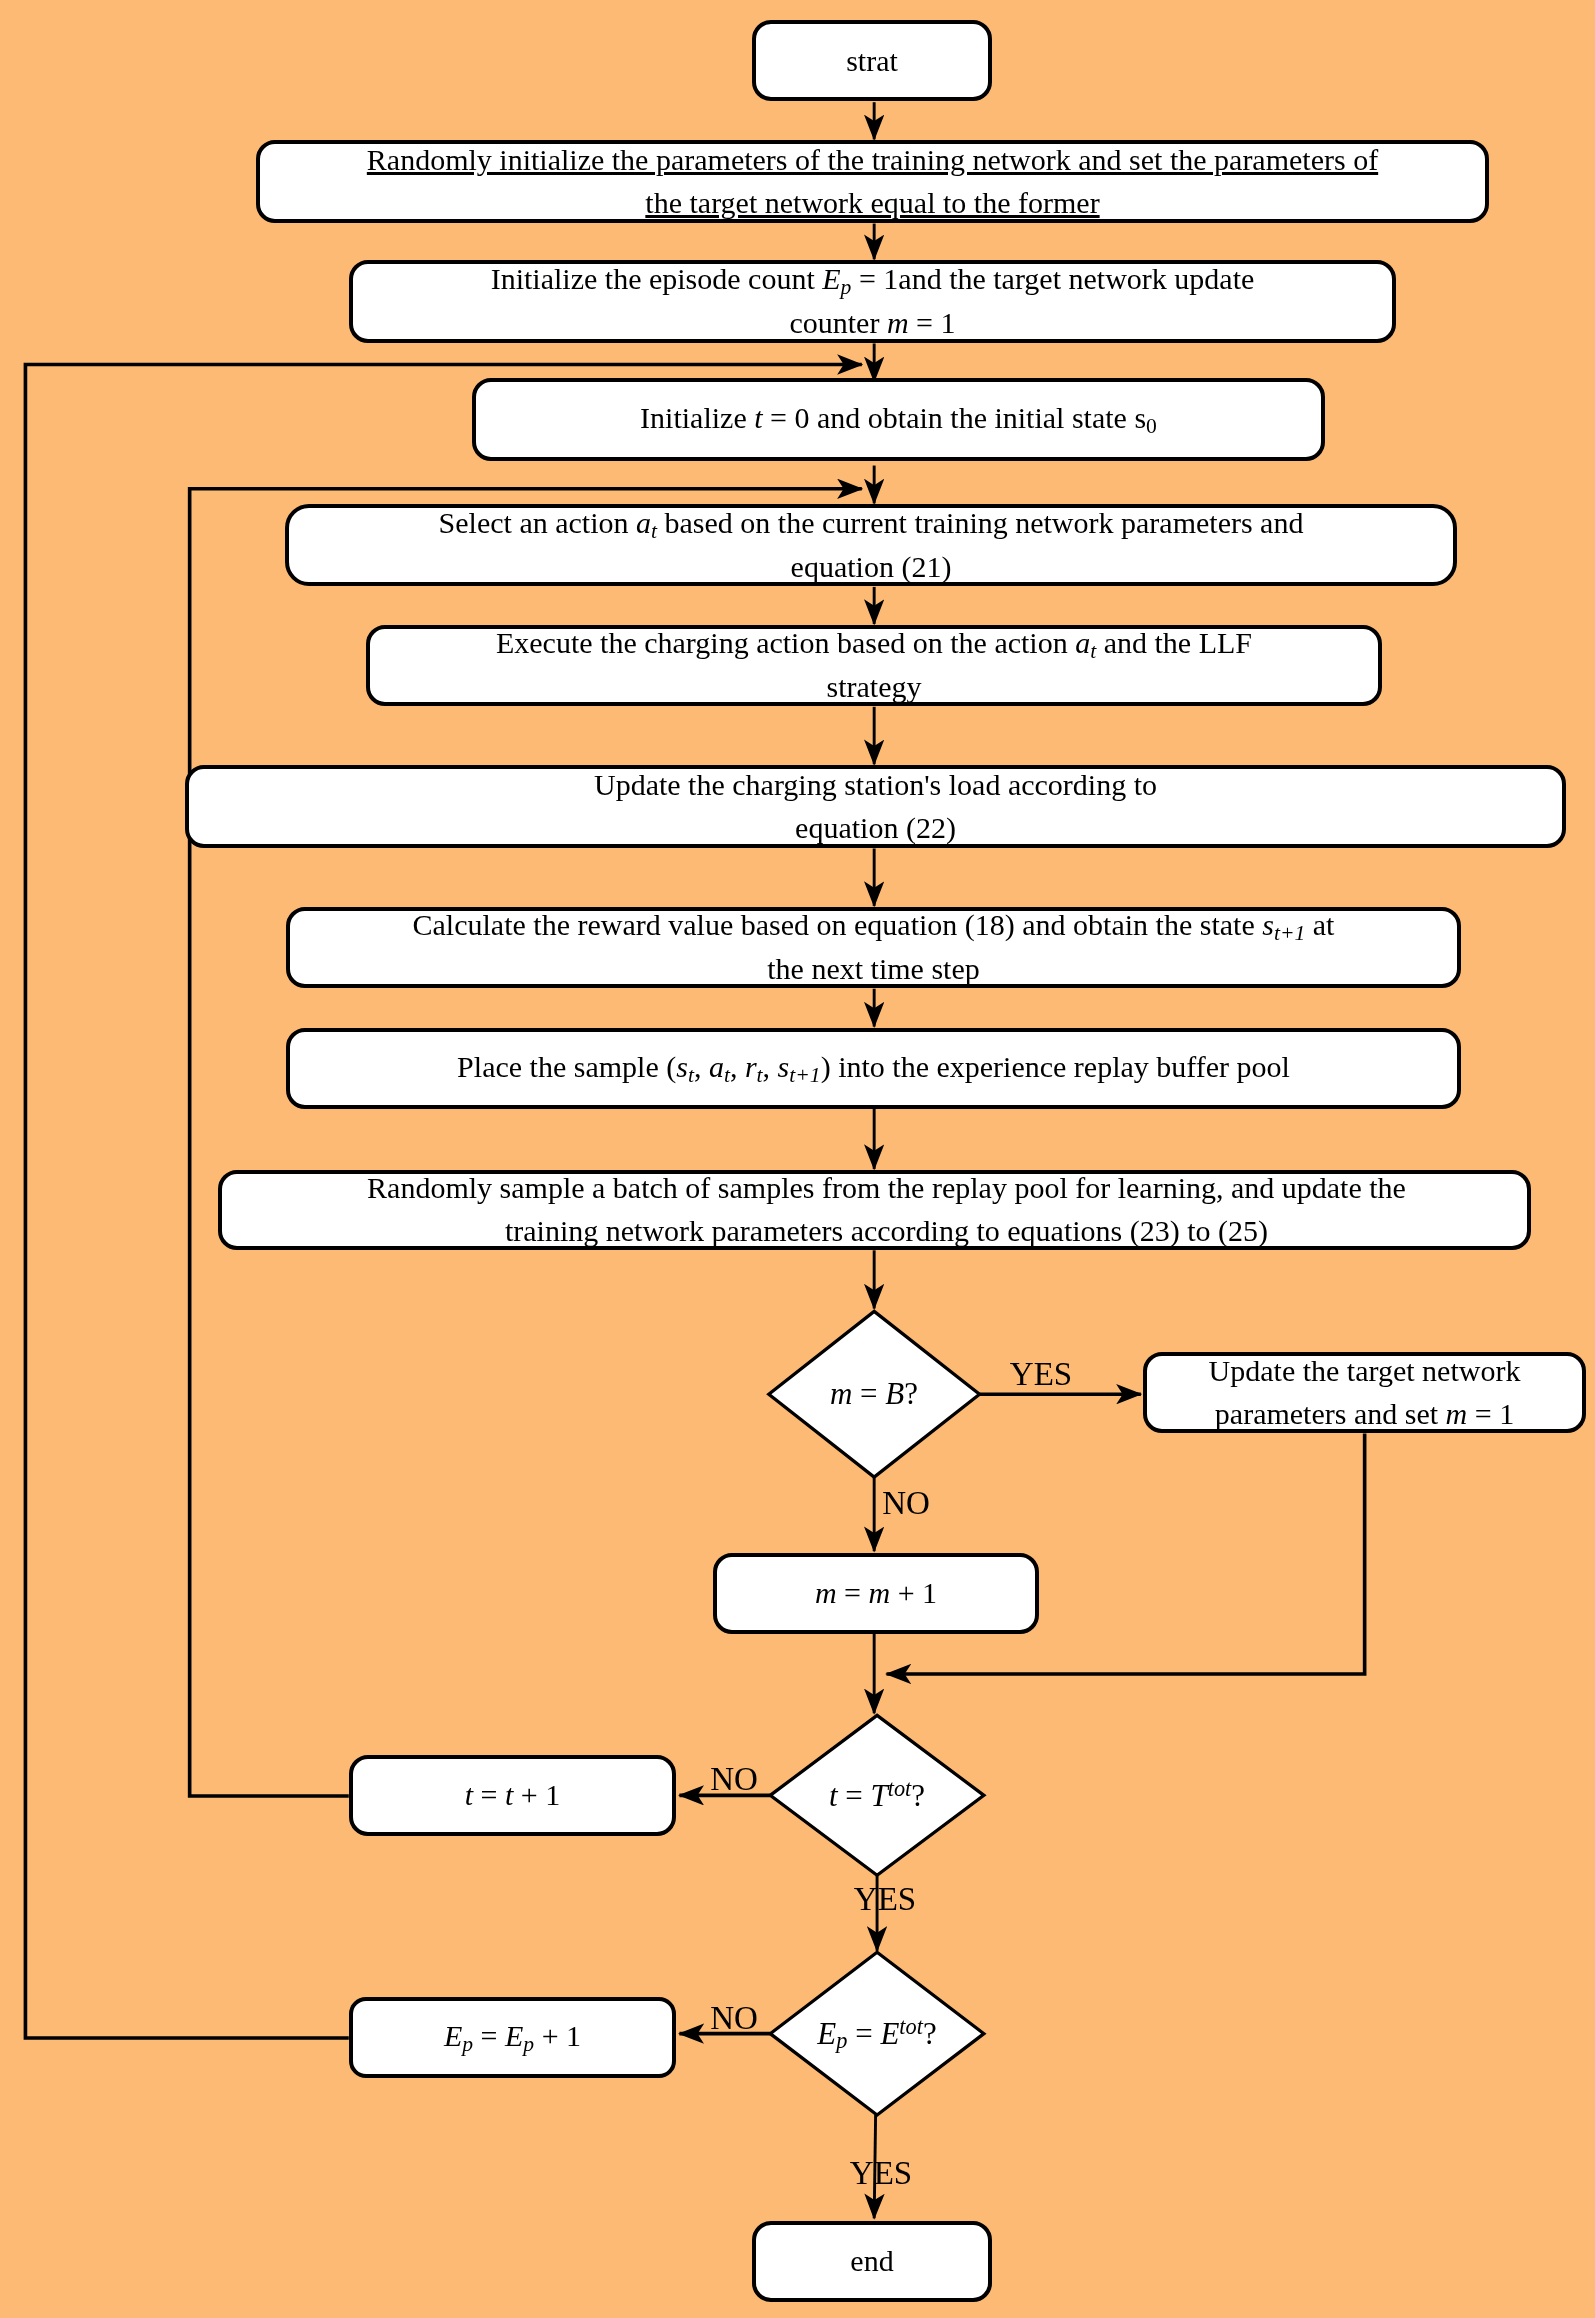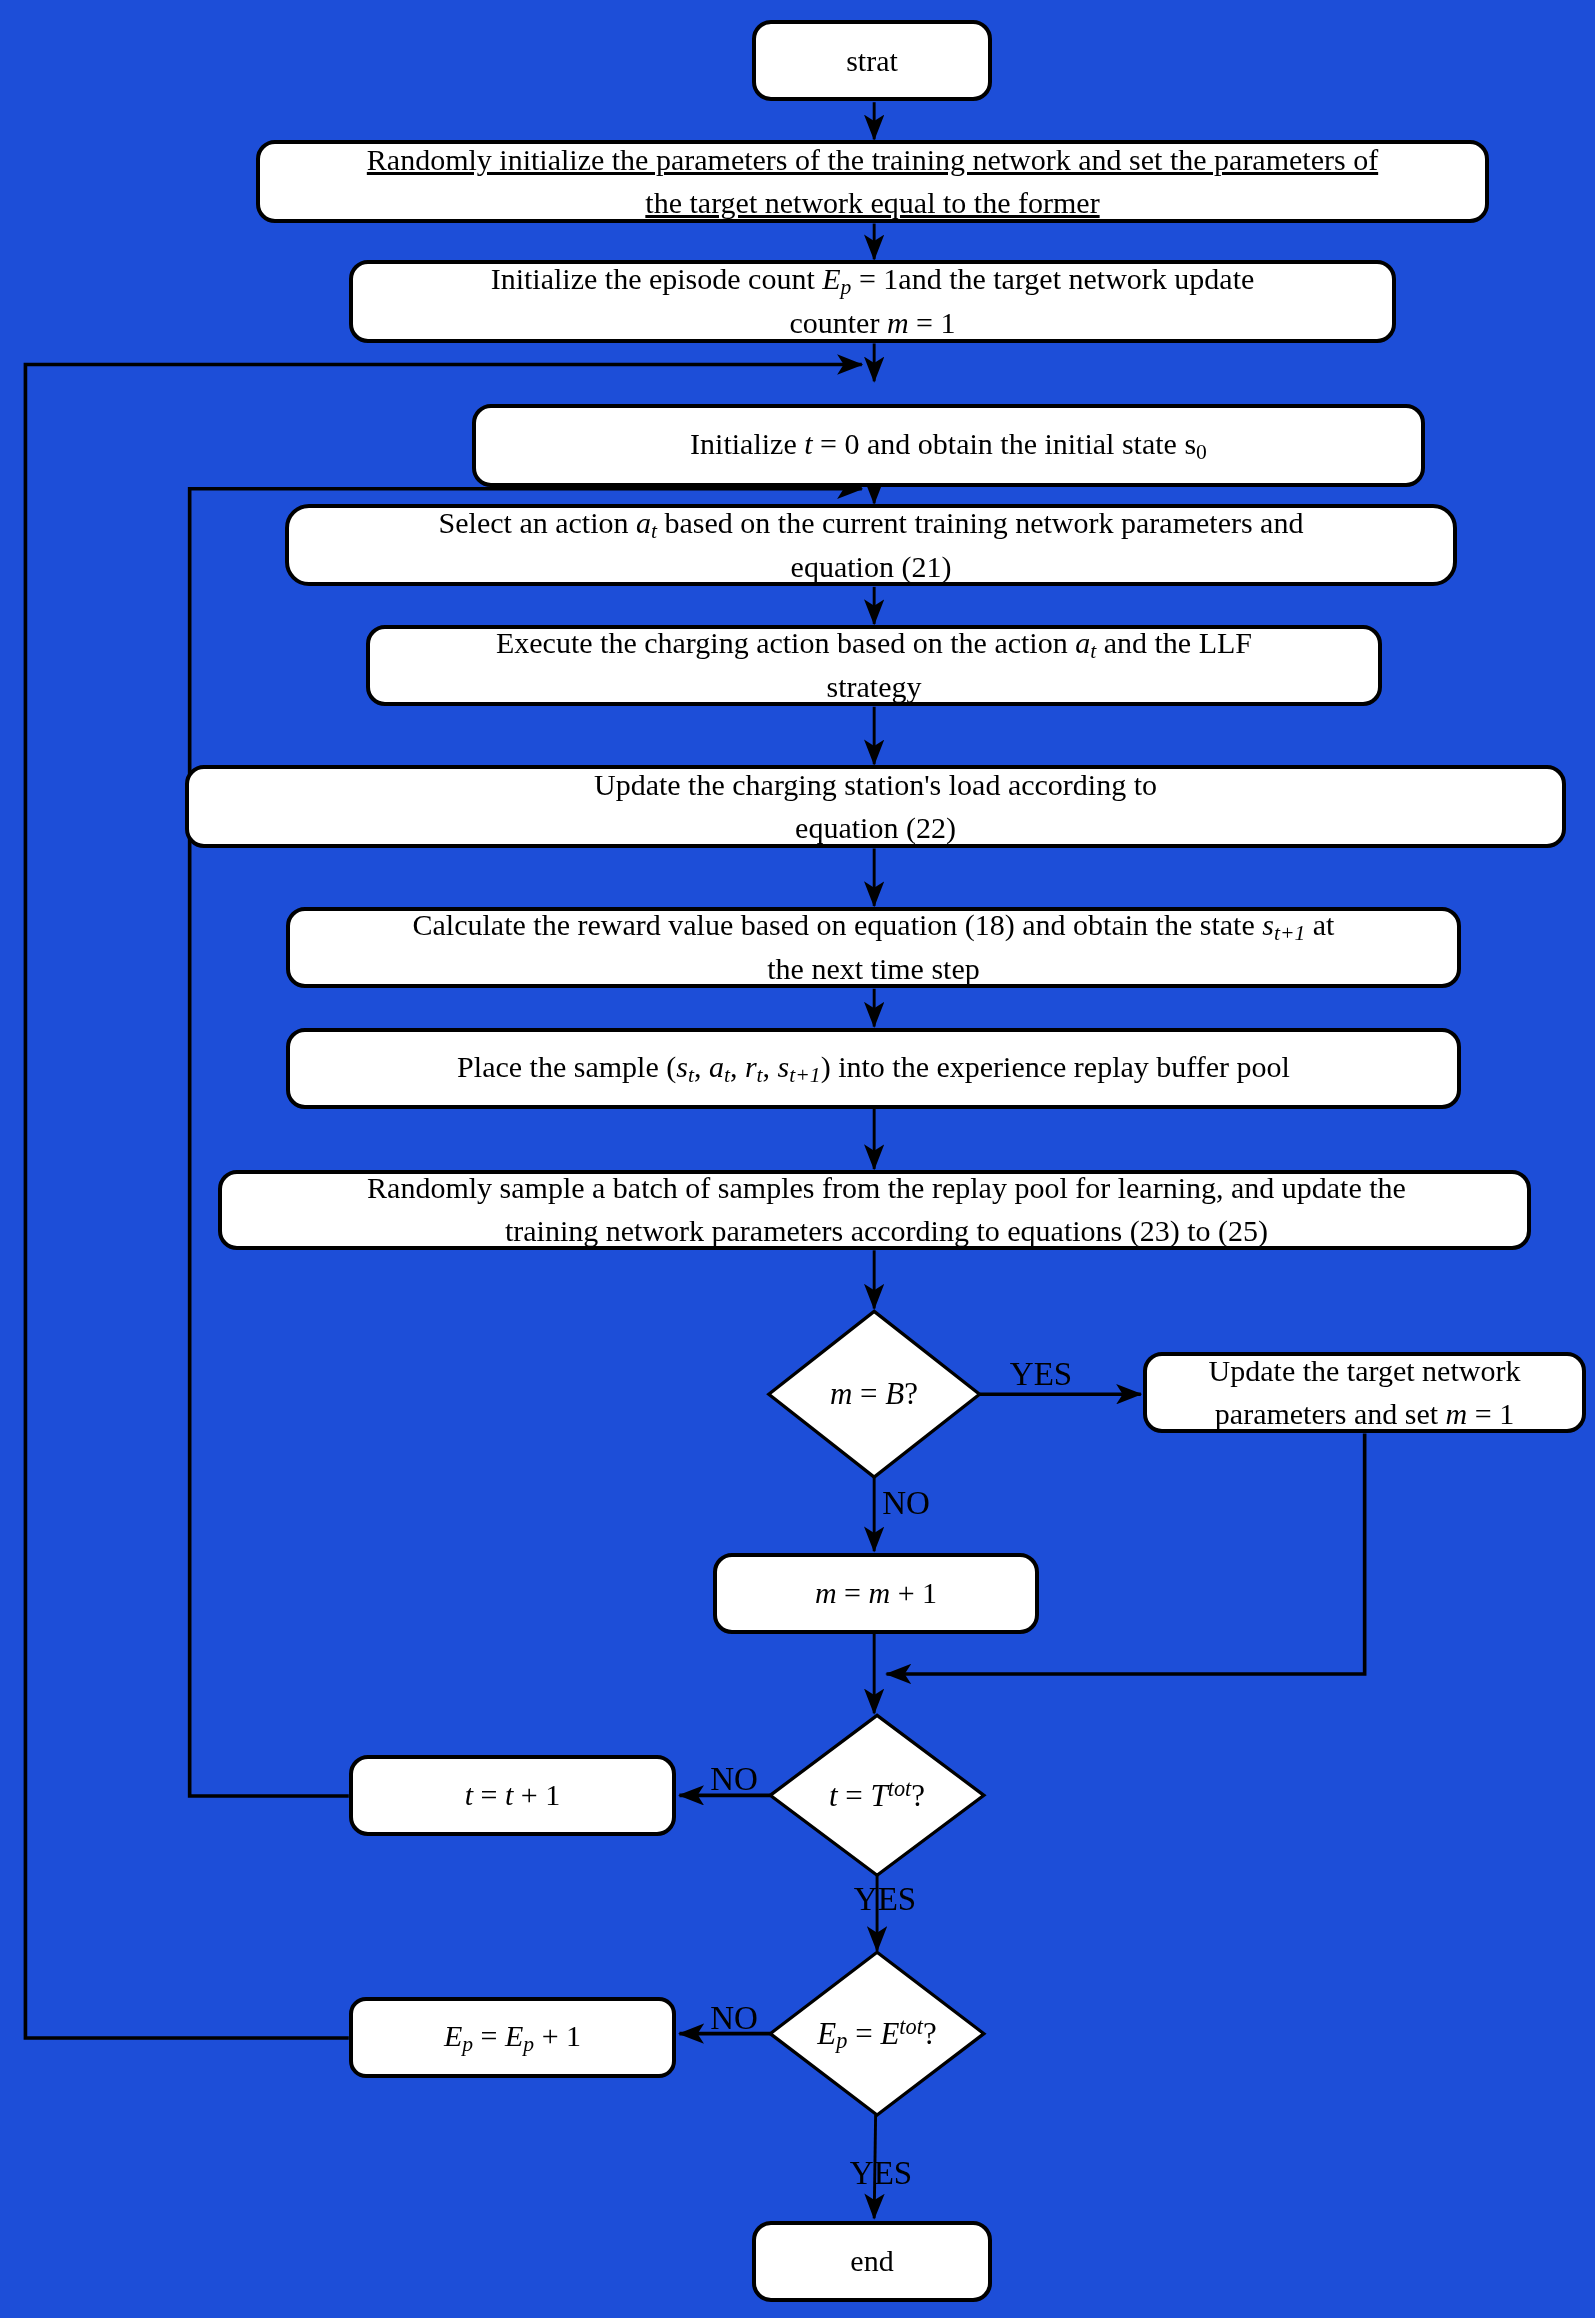--- a/index.html
+++ b/index.html
@@ -1,20 +1,20 @@
 <!DOCTYPE html>
 <html style="font-size:11.6px"><head>
 <meta charset="utf-8">
 <style>
   html,body{margin:0;padding:0;background:#ffffff;}
   #canvas{
     position:relative;
     width:1595px;
     height:2319px;
-    background:#1d4ed8;
+    background:#fdba74;
     font-family:"Liberation Serif", serif;
     color:#000;
     overflow:hidden;
   }
   #edges{position:absolute;left:0;top:0;width:1595px;height:2319px;}
   .edge{fill:none;stroke:#000;stroke-width:4;marker-end:url(#arrow);}
   .edge.thick{stroke-width:5;}
   .diamond{fill:#ffffff;stroke:#000;stroke-width:4.5;}
   .node{
     position:absolute;
@@ -92,21 +92,21 @@
   </div>
 
   <div class="node box" style="left:256px;top:140px;width:1233px;height:83px;text-decoration:underline;">
     <div class="node-label"><span>Randomly initialize the parameters of the training network and set the parameters of</span><br><span>the target network equal to the former</span></div>
   </div>
 
   <div class="node box" style="left:349px;top:260px;width:1047px;height:83px;">
     <div class="node-label"><span>Initialize the episode count </span><span class="seg-i">E</span><span class="seg-isub">p</span><span> = 1and the target network update</span><br><span>counter </span><span class="seg-i">m</span><span> = 1</span></div>
   </div>
 
-  <div class="node box" style="left:472px;top:404px;width:953px;height:83px;">
+  <div class="node box" style="left:472px;top:378px;width:853px;height:83px;">
     <div class="node-label"><span>Initialize </span><span class="seg-i">t</span><span> = 0 and obtain the initial state s</span><span class="seg-sub">0</span></div>
   </div>
 
   <div class="node box" style="left:285px;top:504px;width:1172px;height:82px;border-radius:24px;">
     <div class="node-label"><span>Select an action </span><span class="seg-i">a</span><span class="seg-isub">t</span><span> based on the current training network parameters and</span><br><span>equation (21)</span></div>
   </div>
 
   <div class="node box" style="left:366px;top:625px;width:1016px;height:81px;">
     <div class="node-label"><span>Execute the charging action based on the action </span><span class="seg-i">a</span><span class="seg-isub">t</span><span> and the LLF</span><br><span>strategy</span></div>
   </div>

